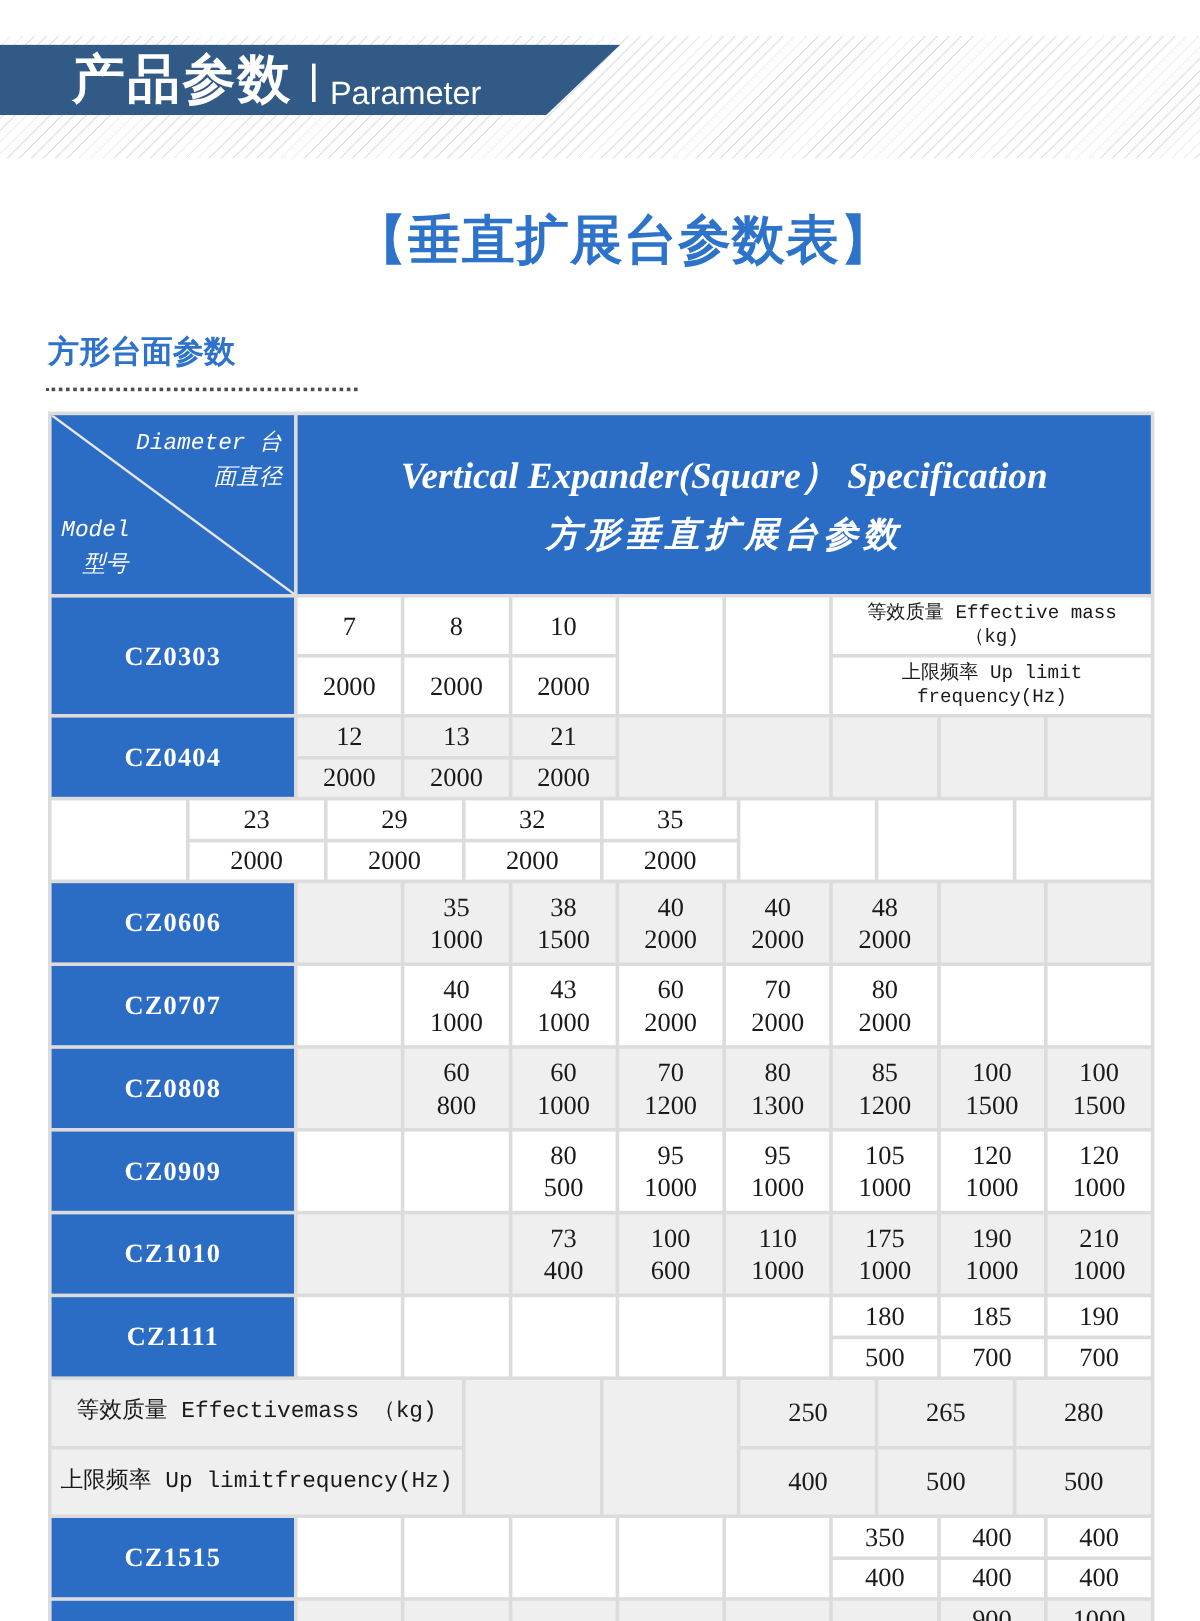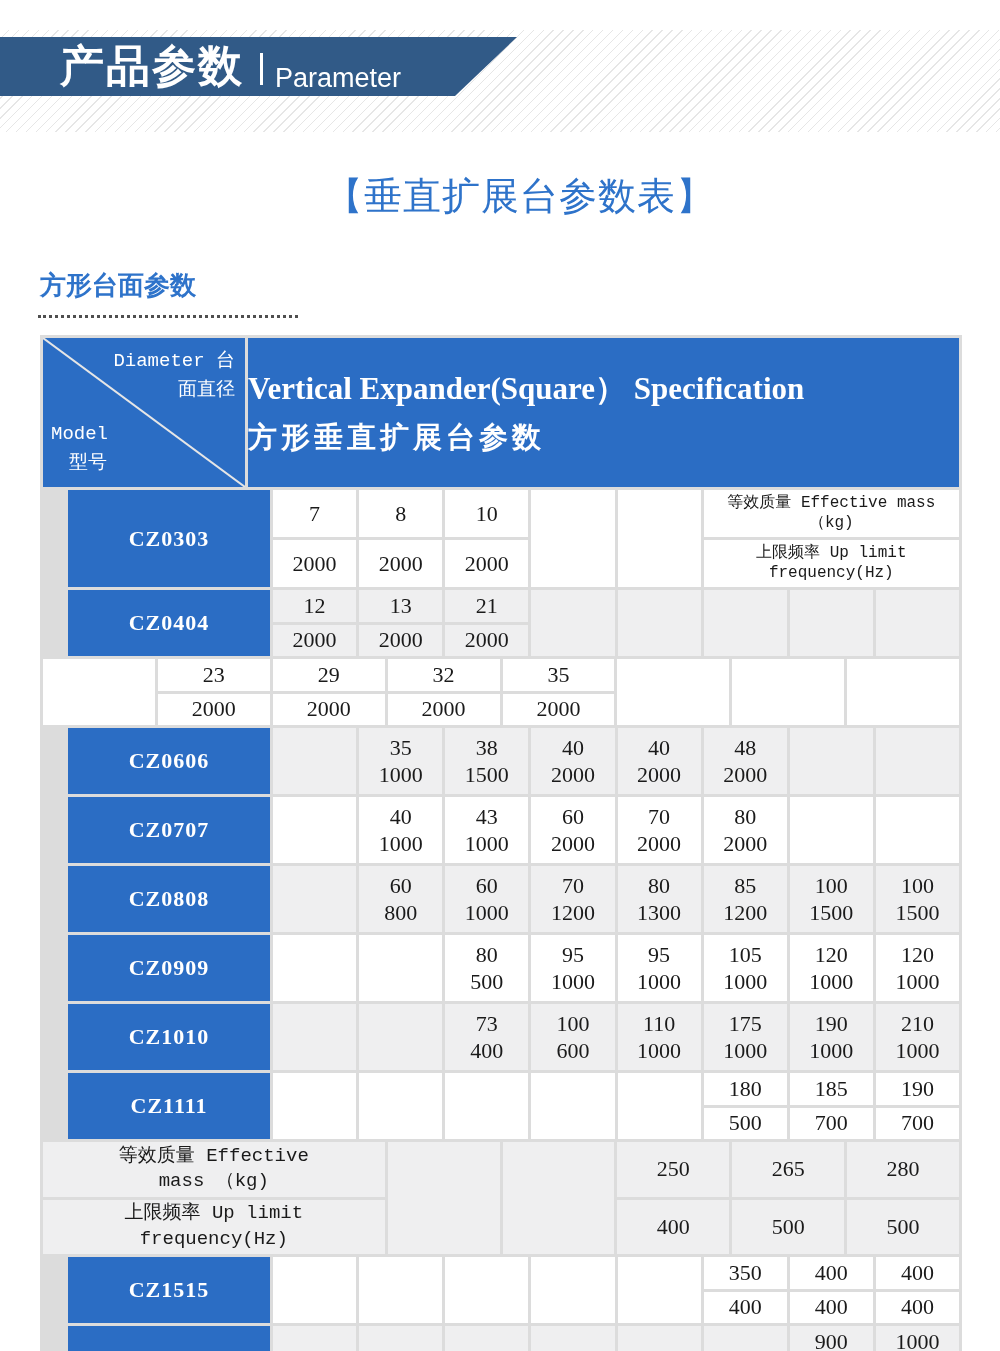--- a/index.html
+++ b/index.html
@@ -19,76 +19,75 @@
     background:#315a87;color:#ffffff;
     clip-path:polygon(0 0,517px 0,455px 100%,0 100%);
     display:flex;align-items:center;padding-left:60px;box-sizing:border-box;
   }
   .banner-cn{font-size:44px;font-weight:bold;letter-spacing:2px;}
   .banner-sep{display:inline-block;width:3px;height:32px;background:#ffffff;margin:4px 12px 0 16px;}
   .banner-en{font-size:27px;margin-top:24px;}
   
   .page-title{
     margin:36px 0 0 0;text-align:center;color:#2e73ca;
-    font-size:38px;font-weight:normal;letter-spacing:1px;padding-left:40px;
+    font-size:44px;font-weight:bold;letter-spacing:1px;padding-left:40px;
   }
   .section-title{
     margin:46px 0 0 40px;color:#2e73ca;font-size:26px;font-weight:bold;
   }
   .dotted-rule{
     margin:12px 0 0 38px;width:260px;height:0;
     border-bottom:3px dotted #4f4f4f;
   }
   
   .ptable{
     margin:17px 0 0 40px;width:922px;box-sizing:border-box;
     background:#dcdcdc;padding:3px;
   }
-  .thead{display:flex;gap:3px;height:149px;}
+  .thead{display:flex;gap:3px;height:149px;font-style:italic;}
   .corner{
     width:202px;flex:none;background:#2b6dc4;position:relative;color:#ffffff;
     font-family:"Liberation Mono","DejaVu Sans Mono",monospace;font-size:19px;
   }
   .corner svg.diag{position:absolute;left:0;top:0;width:100%;height:100%;}
   .corner-top{position:absolute;top:9px;right:10px;text-align:right;line-height:1.5;}
   .corner-bottom{position:absolute;top:82px;left:8px;line-height:1.5;}
   .corner-bottom .ln2{padding-left:18px;}
   .mainhead{
     flex:1;background:#2b6dc4;color:#ffffff;display:flex;flex-direction:column;
-    align-items:flex-start;justify-content:center;gap:8px;
+    align-items:center;justify-content:center;gap:8px;
     font-family:"Liberation Serif","DejaVu Serif",serif;font-weight:bold;
   }
   .mainhead .hl1{font-size:31px;}
   .mainhead .hl2{font-size:29px;letter-spacing:4px;}
   
   .row{display:flex;gap:3px;margin-top:3px;height:66px;}
   .row.h97{height:97px;}
   .row.h112{height:112px;}
   .model{
     width:202px;flex:none;background:#2b6dc4;color:#ffffff;
     display:flex;align-items:center;justify-content:center;
     font-family:"Liberation Serif","DejaVu Serif",serif;font-weight:bold;font-size:22px;
     letter-spacing:1px;
-    margin-left:25px;
   }
   .rgrid{flex:1;display:grid;grid-template-columns:repeat(8,1fr);gap:3px;}
   .row.split .rgrid{grid-template-rows:1fr 1fr;}
   .cell{
     background:#ffffff;display:flex;align-items:center;justify-content:center;
     font-family:"Liberation Serif","DejaVu Serif",serif;font-size:22px;
     text-align:center;min-width:0;
   }
   .row.gray .cell{background:#efeff0;}
   .twoline{flex-direction:column;line-height:1.25;}
   .lab{
     flex-direction:column;line-height:1.2;
     font-family:"Liberation Mono","DejaVu Sans Mono",monospace;font-size:16px;
   }
   .lab2{
-    flex-direction:column;line-height:1.35;
+    flex-direction:row;line-height:1.35;
     font-family:"Liberation Mono","DejaVu Sans Mono",monospace;font-size:19px;
   }
   .g1{grid-column:1}.g2{grid-column:2}.g3{grid-column:3}.g4{grid-column:4}
   .g5{grid-column:5}.g6{grid-column:6}.g7{grid-column:7}.g8{grid-column:8}
   .g14{grid-column:1/4}.g69{grid-column:6/9}
   .rt{grid-row:1}.rb{grid-row:2}.rs{grid-row:1/3}
 </style>
 </head>
 <body>
 

